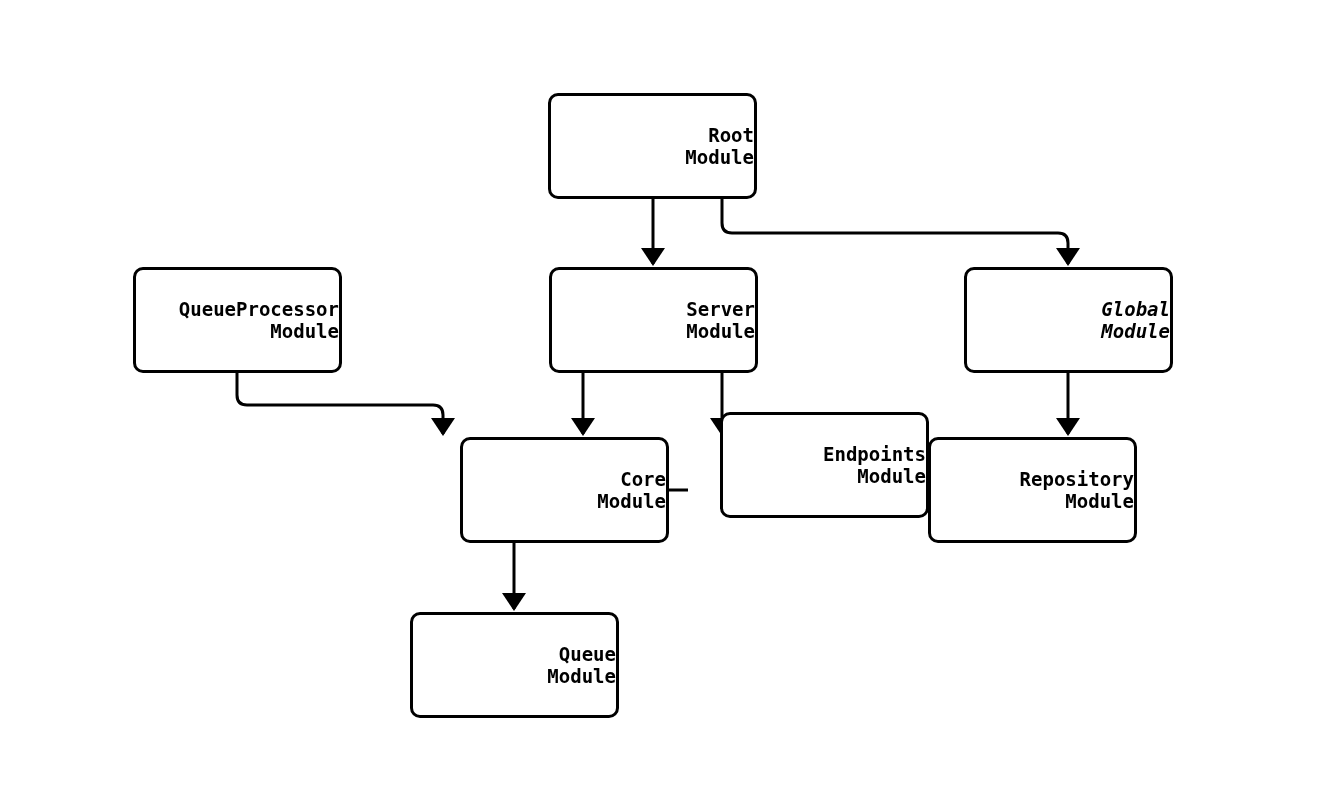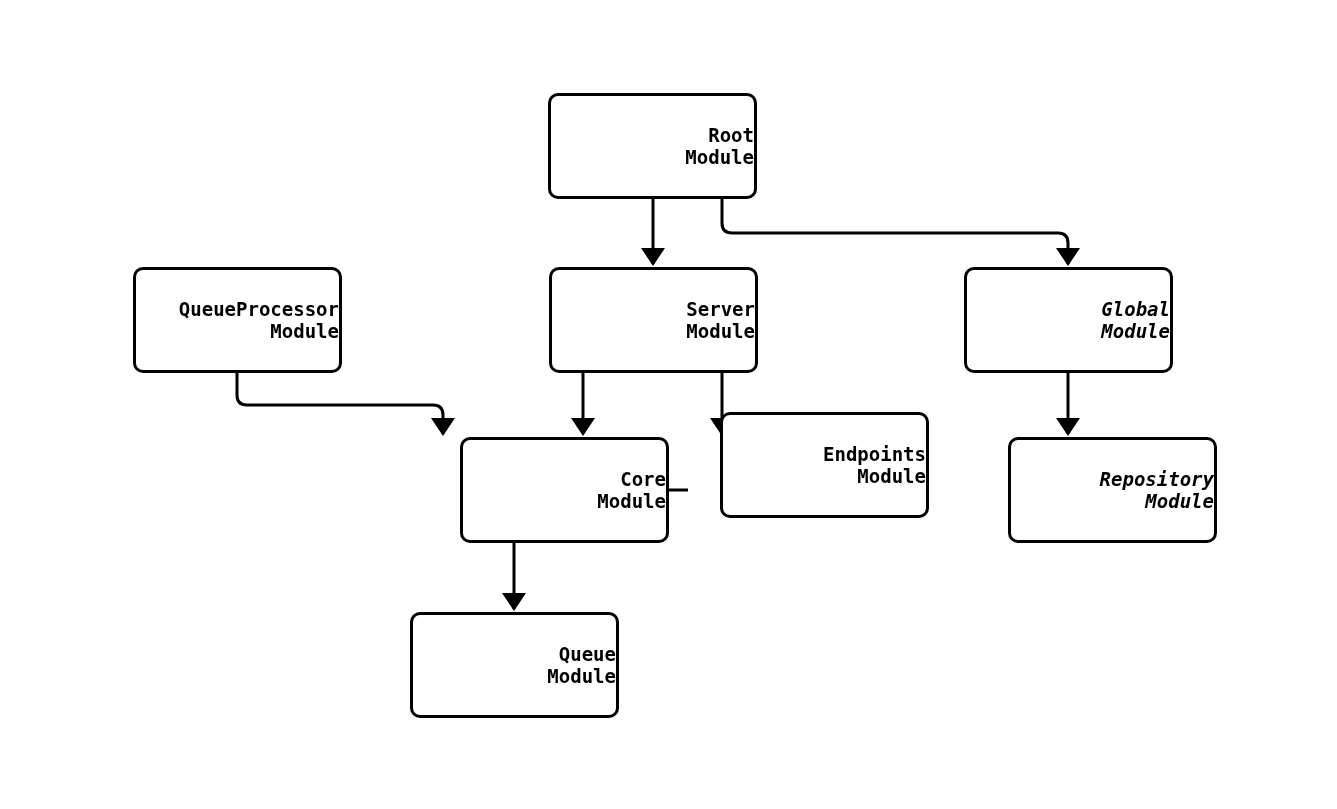--- a/index.html
+++ b/index.html
@@ -42,21 +42,21 @@
   }
   .node .line { display: block; }
 
   
   #node-root          { left: 548px; top:  93px; }
   #node-queueprocessor{ left: 133px; top: 267px; }
   #node-server        { left: 549px; top: 267px; }
   #node-global        { left: 964px; top: 267px; font-style: italic; }
   #node-core          { left: 412px; top: 437px; margin-left: 48px; }
   #node-endpoints     { left: 688px; top: 412px; margin-left: 32px; }
-  #node-repository    { left: 1008px; top: 437px; font-style: italic; }
+  #node-repository    { left: 928px; top: 437px; }
   #node-queue         { left: 410px; top: 612px; padding-left: 48px; }
 
   .edge {
     fill: none;
     stroke: #000000;
     stroke-width: 3px;
   }
 </style>
 </head>
 <body>

